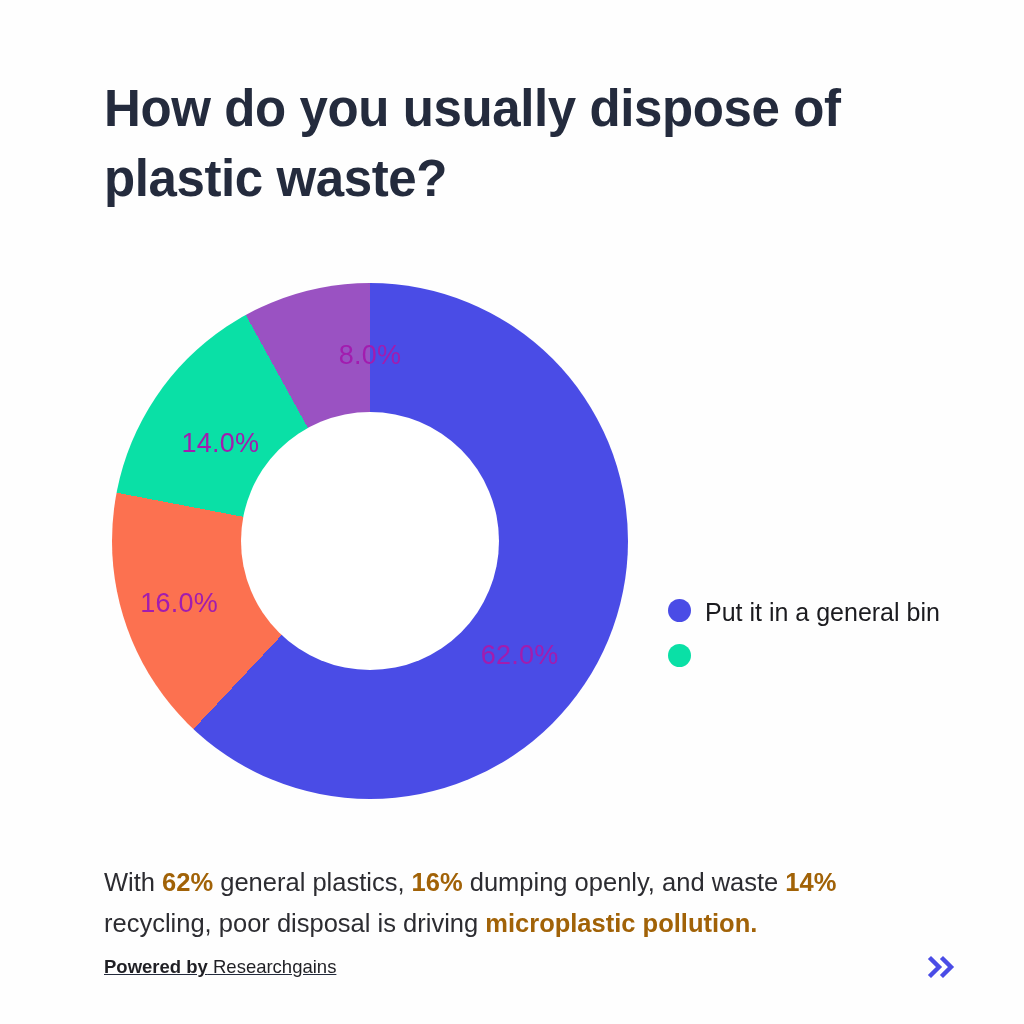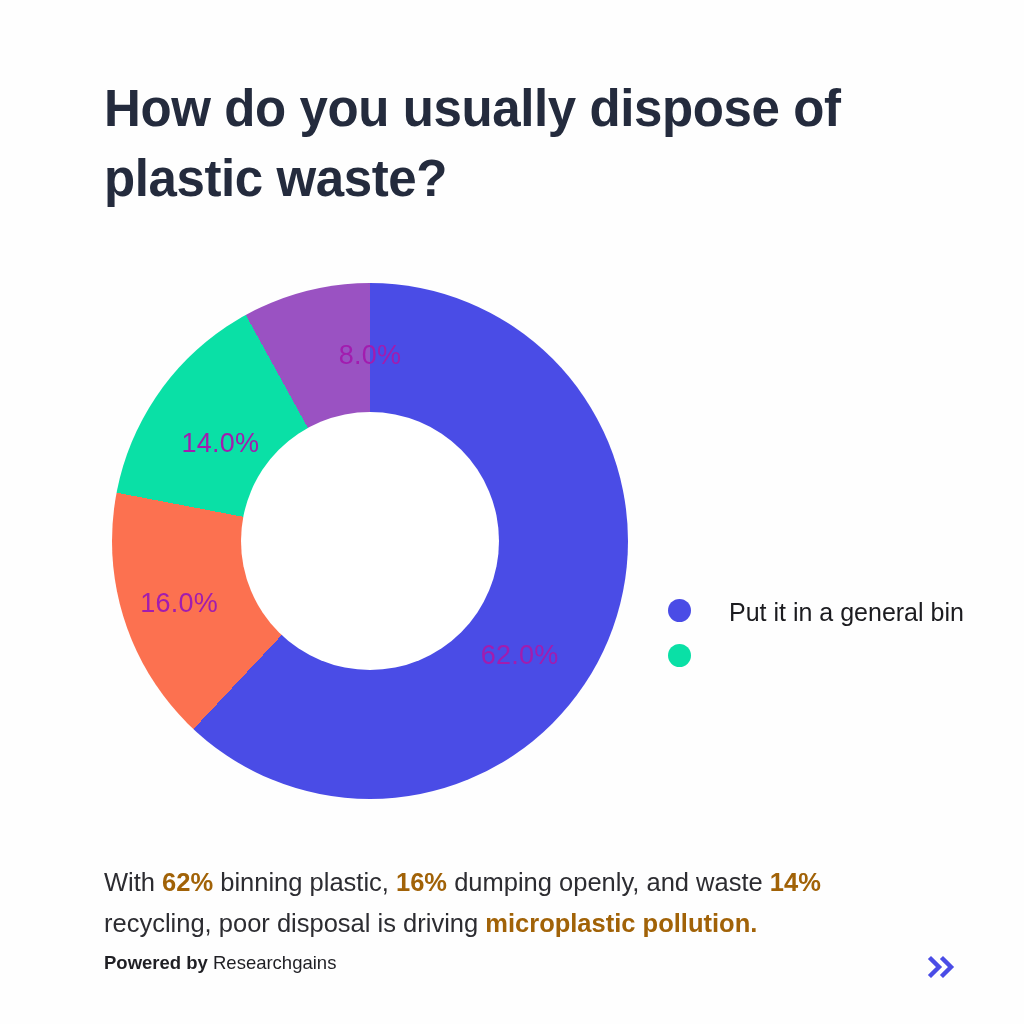--- a/index.html
+++ b/index.html
@@ -92,21 +92,20 @@
     height: 23px;
     border-radius: 50%;
     margin-top: 4px;
     margin-right: 14px;
   }
   .legend-label {
     font-size: 25px;
     line-height: 1.36;
     color: #1b1b1f;
     max-width: 258px;
-    margin-left: 24px;
   }
 
   
   .caption {
     position: absolute;
     left: 104px;
     top: 862px;
     width: 800px;
     font-size: 25.5px;
     line-height: 1.62;
@@ -114,22 +113,23 @@
   }
   .caption b { font-weight: bold; color: #a16207; }
 
   
   .footer {
     position: absolute;
     left: 104px;
     top: 952px;
     width: 856px;
     display: flex;
-    align-items: flex-start;
+    align-items: center;
     justify-content: space-between;
+    text-decoration: underline;
   }
   .powered {
     font-size: 18.5px;
     color: #1f1f24;
   }
   .powered b { font-weight: bold; }
   .chev {
     display: block;
     width: 34px;
     height: 30px;
@@ -160,21 +160,21 @@
         <span class="legend-label">Put it in a general bin</span>
       </div>
       <div class="legend-row">
         <span class="legend-dot" id="ld-2" style="background: rgb(10, 224, 166);"></span>
       </div>
     </div>
 
   </div>
 
   <div class="caption">
-    <span>With </span><b>62%</b><span> binning plastic, </span><b>16%</b><span> dumping openly, and waste </span><b>14%</b><span> recycling, poor disposal is driving </span><b>microplastic pollution.</b>
+    <span>With </span><b>62%</b><span> general plastics, </span><b>16%</b><span> dumping openly, and waste </span><b>14%</b><span> recycling, poor disposal is driving </span><b>microplastic pollution.</b>
   </div>
 
   <div class="footer">
     <div class="powered">
       <b>Powered by</b><span>&nbsp;</span><span>Researchgains</span>
     </div>
     <div>
       <svg class="chev" viewBox="0 0 34 30" aria-hidden="true">
         <path id="chev-a" d="M5 7 L13 15 L5 23" fill="none" stroke="#4a4ce6" stroke-width="4.4" stroke-linecap="square" stroke-linejoin="miter"></path>
         <path id="chev-b" d="M17 7 L25 15 L17 23" fill="none" stroke="#4a4ce6" stroke-width="4.4" stroke-linecap="square" stroke-linejoin="miter"></path>

